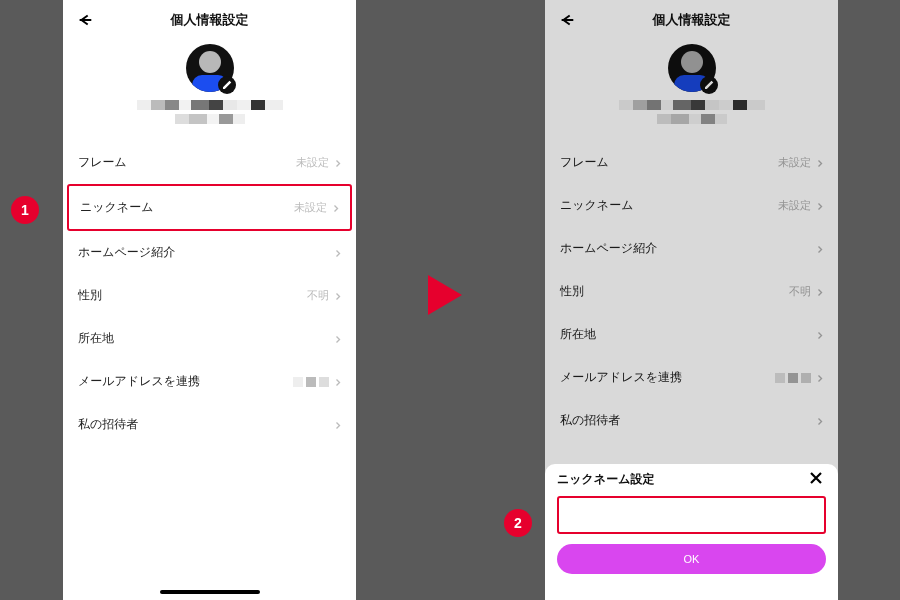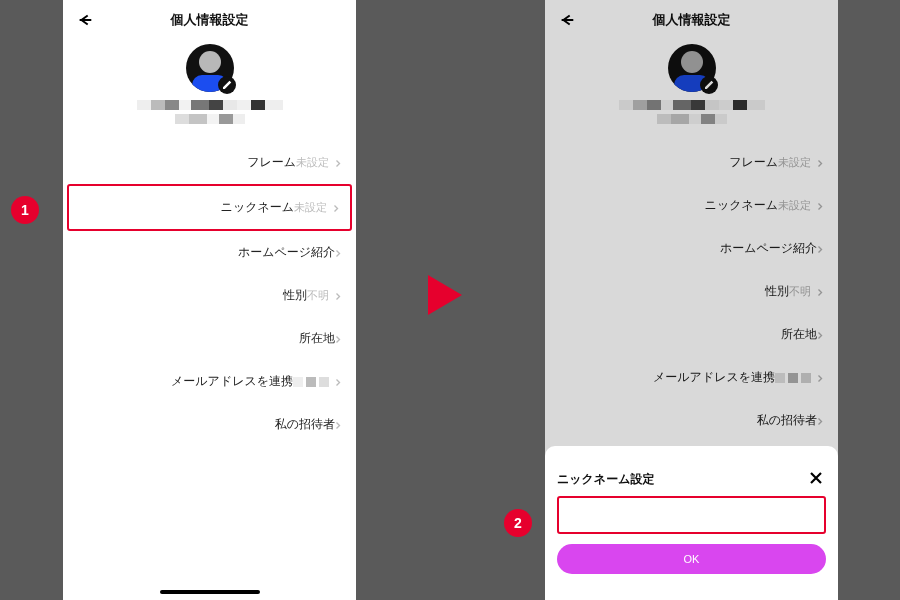--- a/index.html
+++ b/index.html
@@ -16,36 +16,36 @@
     .avatar { width: 48px; height: 48px; border-radius: 50%; background: #111; position: relative; overflow: hidden; }
     .avatar .head { width: 22px; height: 22px; border-radius: 50%; background: #b8b8b8; position: absolute; top: 7px; left: 13px; }
     .avatar .body { width: 36px; height: 20px; border-radius: 16px; background: #1b4df0; position: absolute; top: 31px; left: 6px; }
     .avatar-edit { position: absolute; right: -2px; bottom: -2px; width: 18px; height: 18px; border-radius: 50%; background: #111; display: flex; align-items: center; justify-content: center; }
     .avatar-edit svg { stroke: #fff; stroke-width: 1.6; fill: none; }
     .avatar-outer { position: relative; }
     .mosaic { margin-top: 8px; display: flex; flex-direction: column; align-items: center; gap: 4px; }
     .mosaic-row { display: flex; gap: 0; }
     .mz { height: 10px; }
     .list { margin-top: 6px; }
-    .item { display: flex; justify-content: flex-end; align-items: center; padding: 13px 15px; font-size: 12px; color: #222; cursor: pointer; position: relative; }
+    .item { display: flex; justify-content: space-between; align-items: center; padding: 13px 15px; font-size: 12px; color: #222; cursor: pointer; position: relative; }
     .item .right { display: flex; align-items: center; gap: 6px; color: #bbb; font-size: 11px; }
     .chev { width: 6px; height: 10px; }
     .chev svg { stroke: #bbb; stroke-width: 1.8; fill: none; }
     .highlight-red { border: 2px solid #e6002d; border-radius: 3px; margin: 0 4px; padding-left: 11px; padding-right: 11px; }
     .mini-mosaic { display: flex; gap: 3px; }
     .home-bar { position: absolute; bottom: 6px; left: 50%; transform: translateX(-50%); width: 100px; height: 4px; border-radius: 2px; background: #000; }
     .phone-2 .home-bar { background: #aaa; }
     
     .arrow { position: absolute; left: 428px; top: 275px; width: 0; height: 0; border-top: 20px solid transparent; border-bottom: 20px solid transparent; border-left: 34px solid #e6002d; }
     
     .badge { position: absolute; width: 28px; height: 28px; border-radius: 50%; background: #e6002d; color: #fff; font-weight: 700; font-size: 14px; display: flex; align-items: center; justify-content: center; }
     .badge-1 { left: 11px; top: 196px; }
     .badge-2 { left: 504px; top: 509px; }
     
-    .modal { position: absolute; left: 0; right: 0; bottom: 0; background: #fff; border-top-left-radius: 10px; border-top-right-radius: 10px; padding: 24px 12px 26px; z-index: 5; }
+    .modal { position: absolute; left: 0; right: 0; bottom: 0; background: #fff; border-top-left-radius: 10px; border-top-right-radius: 10px; padding: 6px 12px 26px; z-index: 5; }
     .modal-head { display: flex; justify-content: space-between; align-items: center; margin-bottom: 8px; }
     .modal-title { font-size: 12px; font-weight: 700; color: #111; }
     .modal-close { width: 18px; height: 18px; cursor: pointer; }
     .modal-close svg { stroke: #000; stroke-width: 2.2; }
     .nickname-input { width: 100%; height: 38px; border: 2px solid #e6002d; border-radius: 3px; padding: 0 8px; font-size: 12px; margin-bottom: 10px; background: #fff; }
     .ok-btn { width: 100%; height: 30px; border-radius: 15px; background: #d946ef; color: #fff; border: none; font-size: 11px; cursor: pointer; }
     .phone-2 .item, .phone-2 .back, .phone-2 .avatar { filter: brightness(0.93); }
   </style>
 </head>
 <body>

